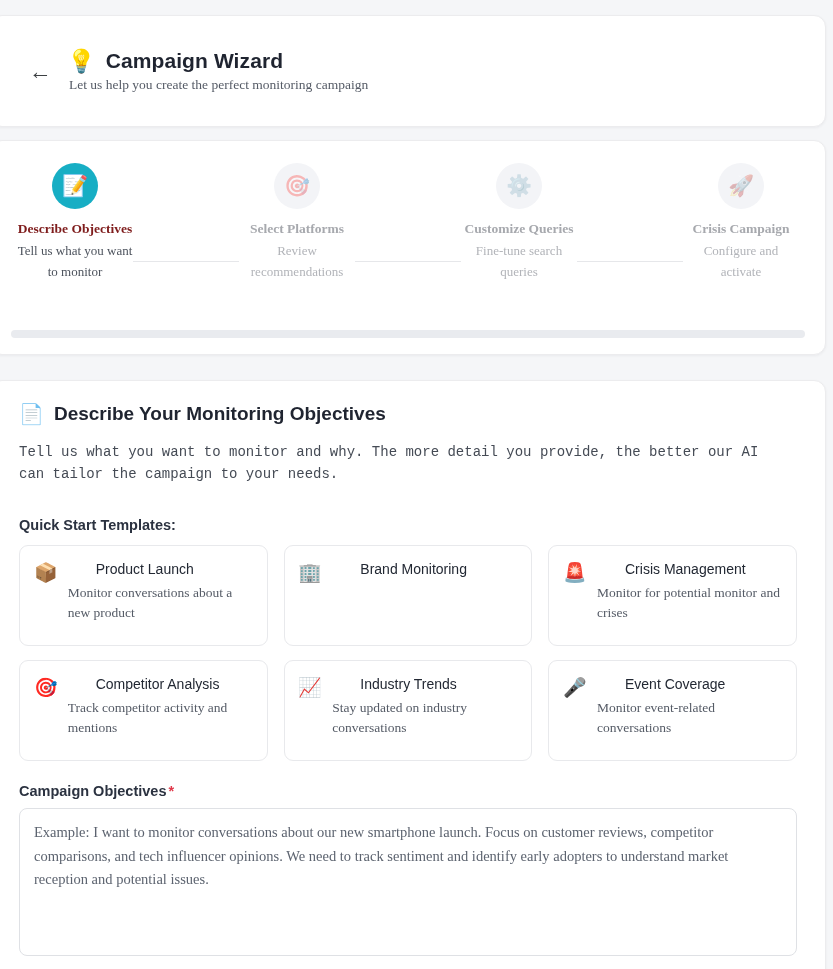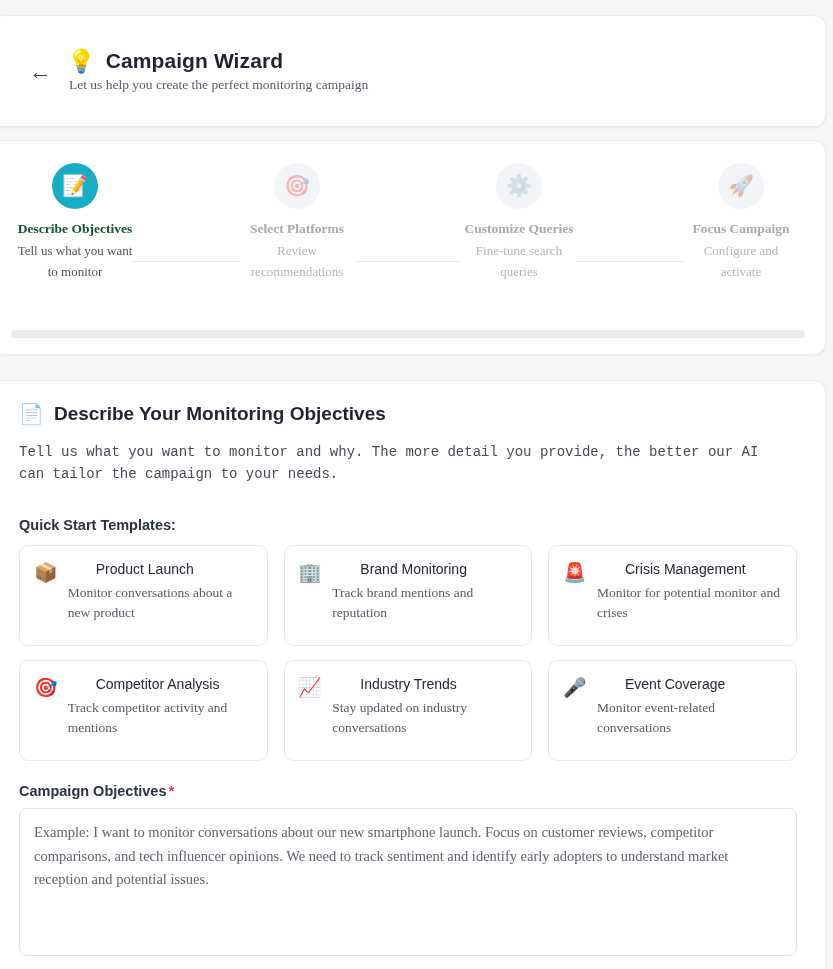--- a/index.html
+++ b/index.html
@@ -118,21 +118,21 @@
   }
   .step.active .step-bubble .emoji { filter: none; }
   .step:not(.active) .step-bubble .emoji { opacity: 0.30; }
   .step-title {
     font-family: "Liberation Serif", serif;
     font-weight: 700;
     font-size: 13.5px;
     line-height: 1.55;
     color: #a7a9ae;
   }
-  .step.active .step-title { color: #14532d; }
+  .step.active .step-title { color: #7f1d1d; }
   .step-desc {
     font-family: "Liberation Serif", serif;
     font-size: 13px;
     line-height: 1.6;
     color: #b2b4b9;
     margin-top: 1px;
   }
   .step.active .step-desc { color: #4d535d; }
   .step-connector {
     flex: 1 1 auto;
@@ -295,21 +295,21 @@
         <div class="step-title">Customize Queries</div>
         <div class="step-desc">Fine-tune search queries</div>
       </div>
 
       <div class="step-connector"></div>
 
       <div class="step">
         <div class="step-bubble">
           <span class="emoji">🚀</span>
         </div>
-        <div class="step-title">Focus Campaign</div>
+        <div class="step-title">Crisis Campaign</div>
         <div class="step-desc">Configure and activate</div>
       </div>
 
     </div>
 
     <div class="progress-track">
       <div class="progress-fill" style="width: 0%;"></div>
     </div>
   </div>
 
@@ -331,21 +331,20 @@
         <div class="tpl-body">
           <div class="tpl-title">Product Launch</div>
           <div class="tpl-desc">Monitor conversations about a new product</div>
         </div>
       </div>
 
       <div class="template-card">
         <span class="tpl-emoji">🏢</span>
         <div class="tpl-body">
           <div class="tpl-title">Brand Monitoring</div>
-          <div class="tpl-desc">Track brand mentions and reputation</div>
         </div>
       </div>
 
       <div class="template-card">
         <span class="tpl-emoji">🚨</span>
         <div class="tpl-body">
           <div class="tpl-title">Crisis Management</div>
           <div class="tpl-desc">Monitor for potential monitor and crises</div>
         </div>
       </div>

